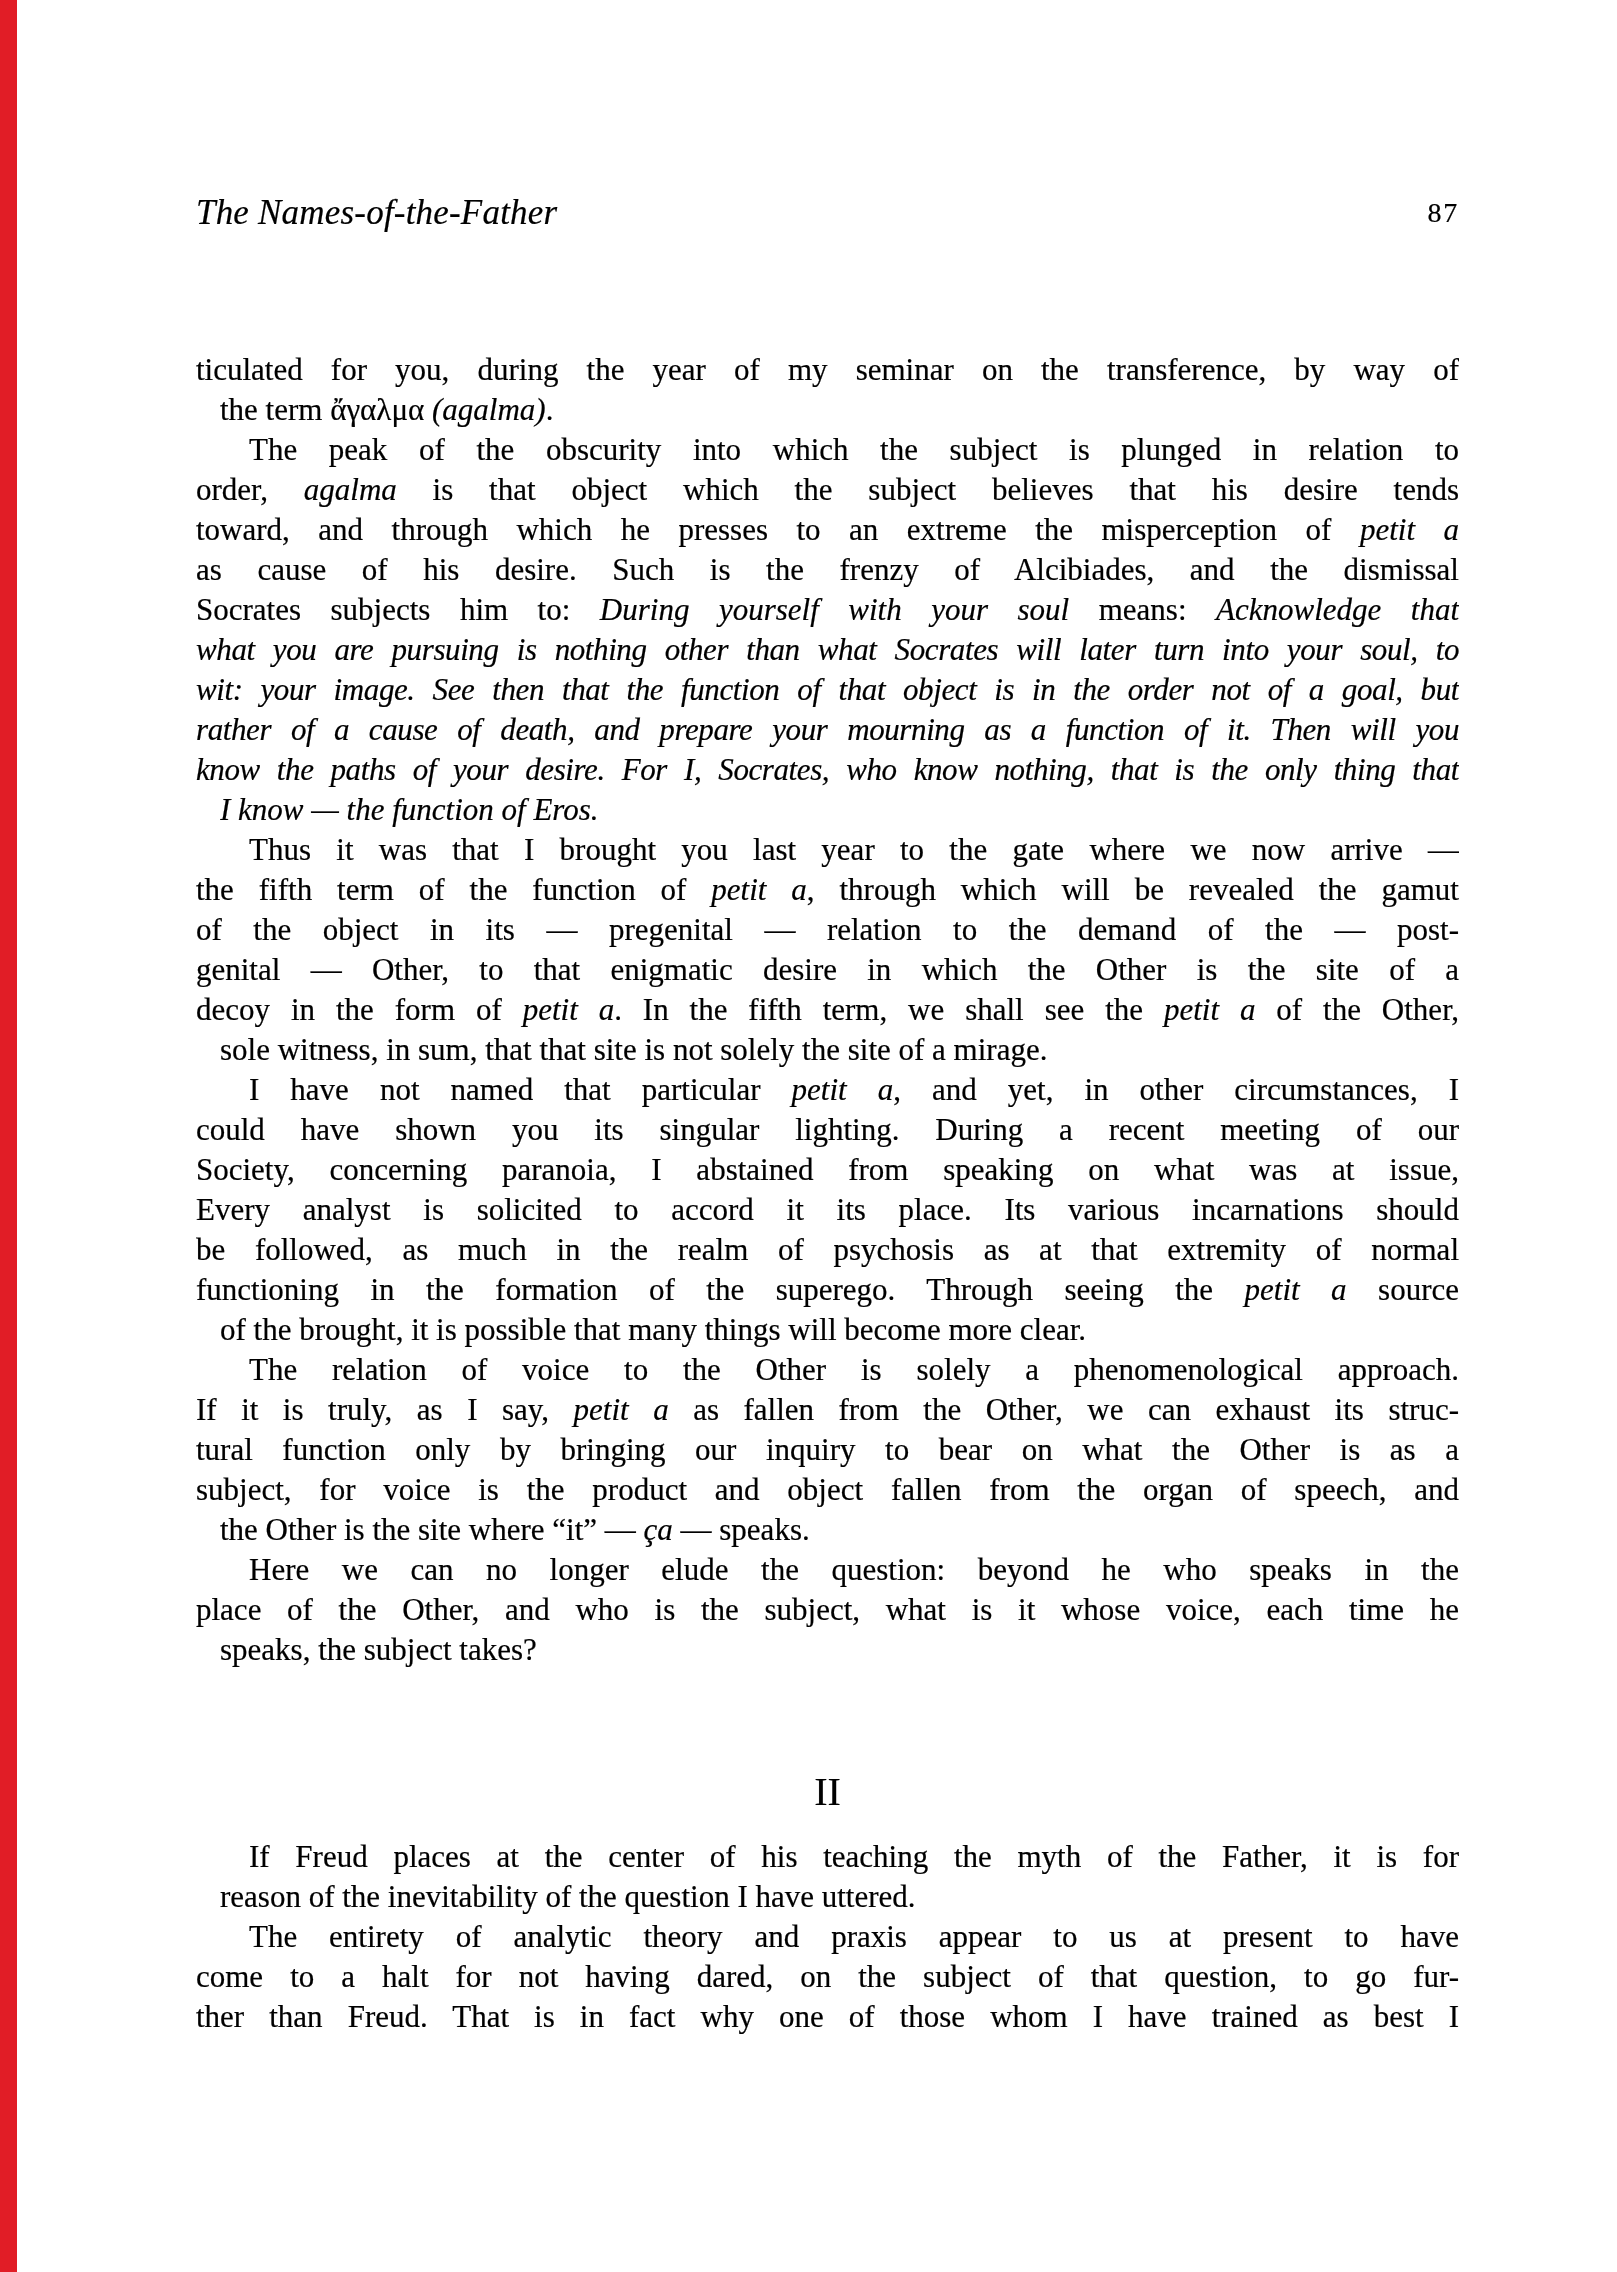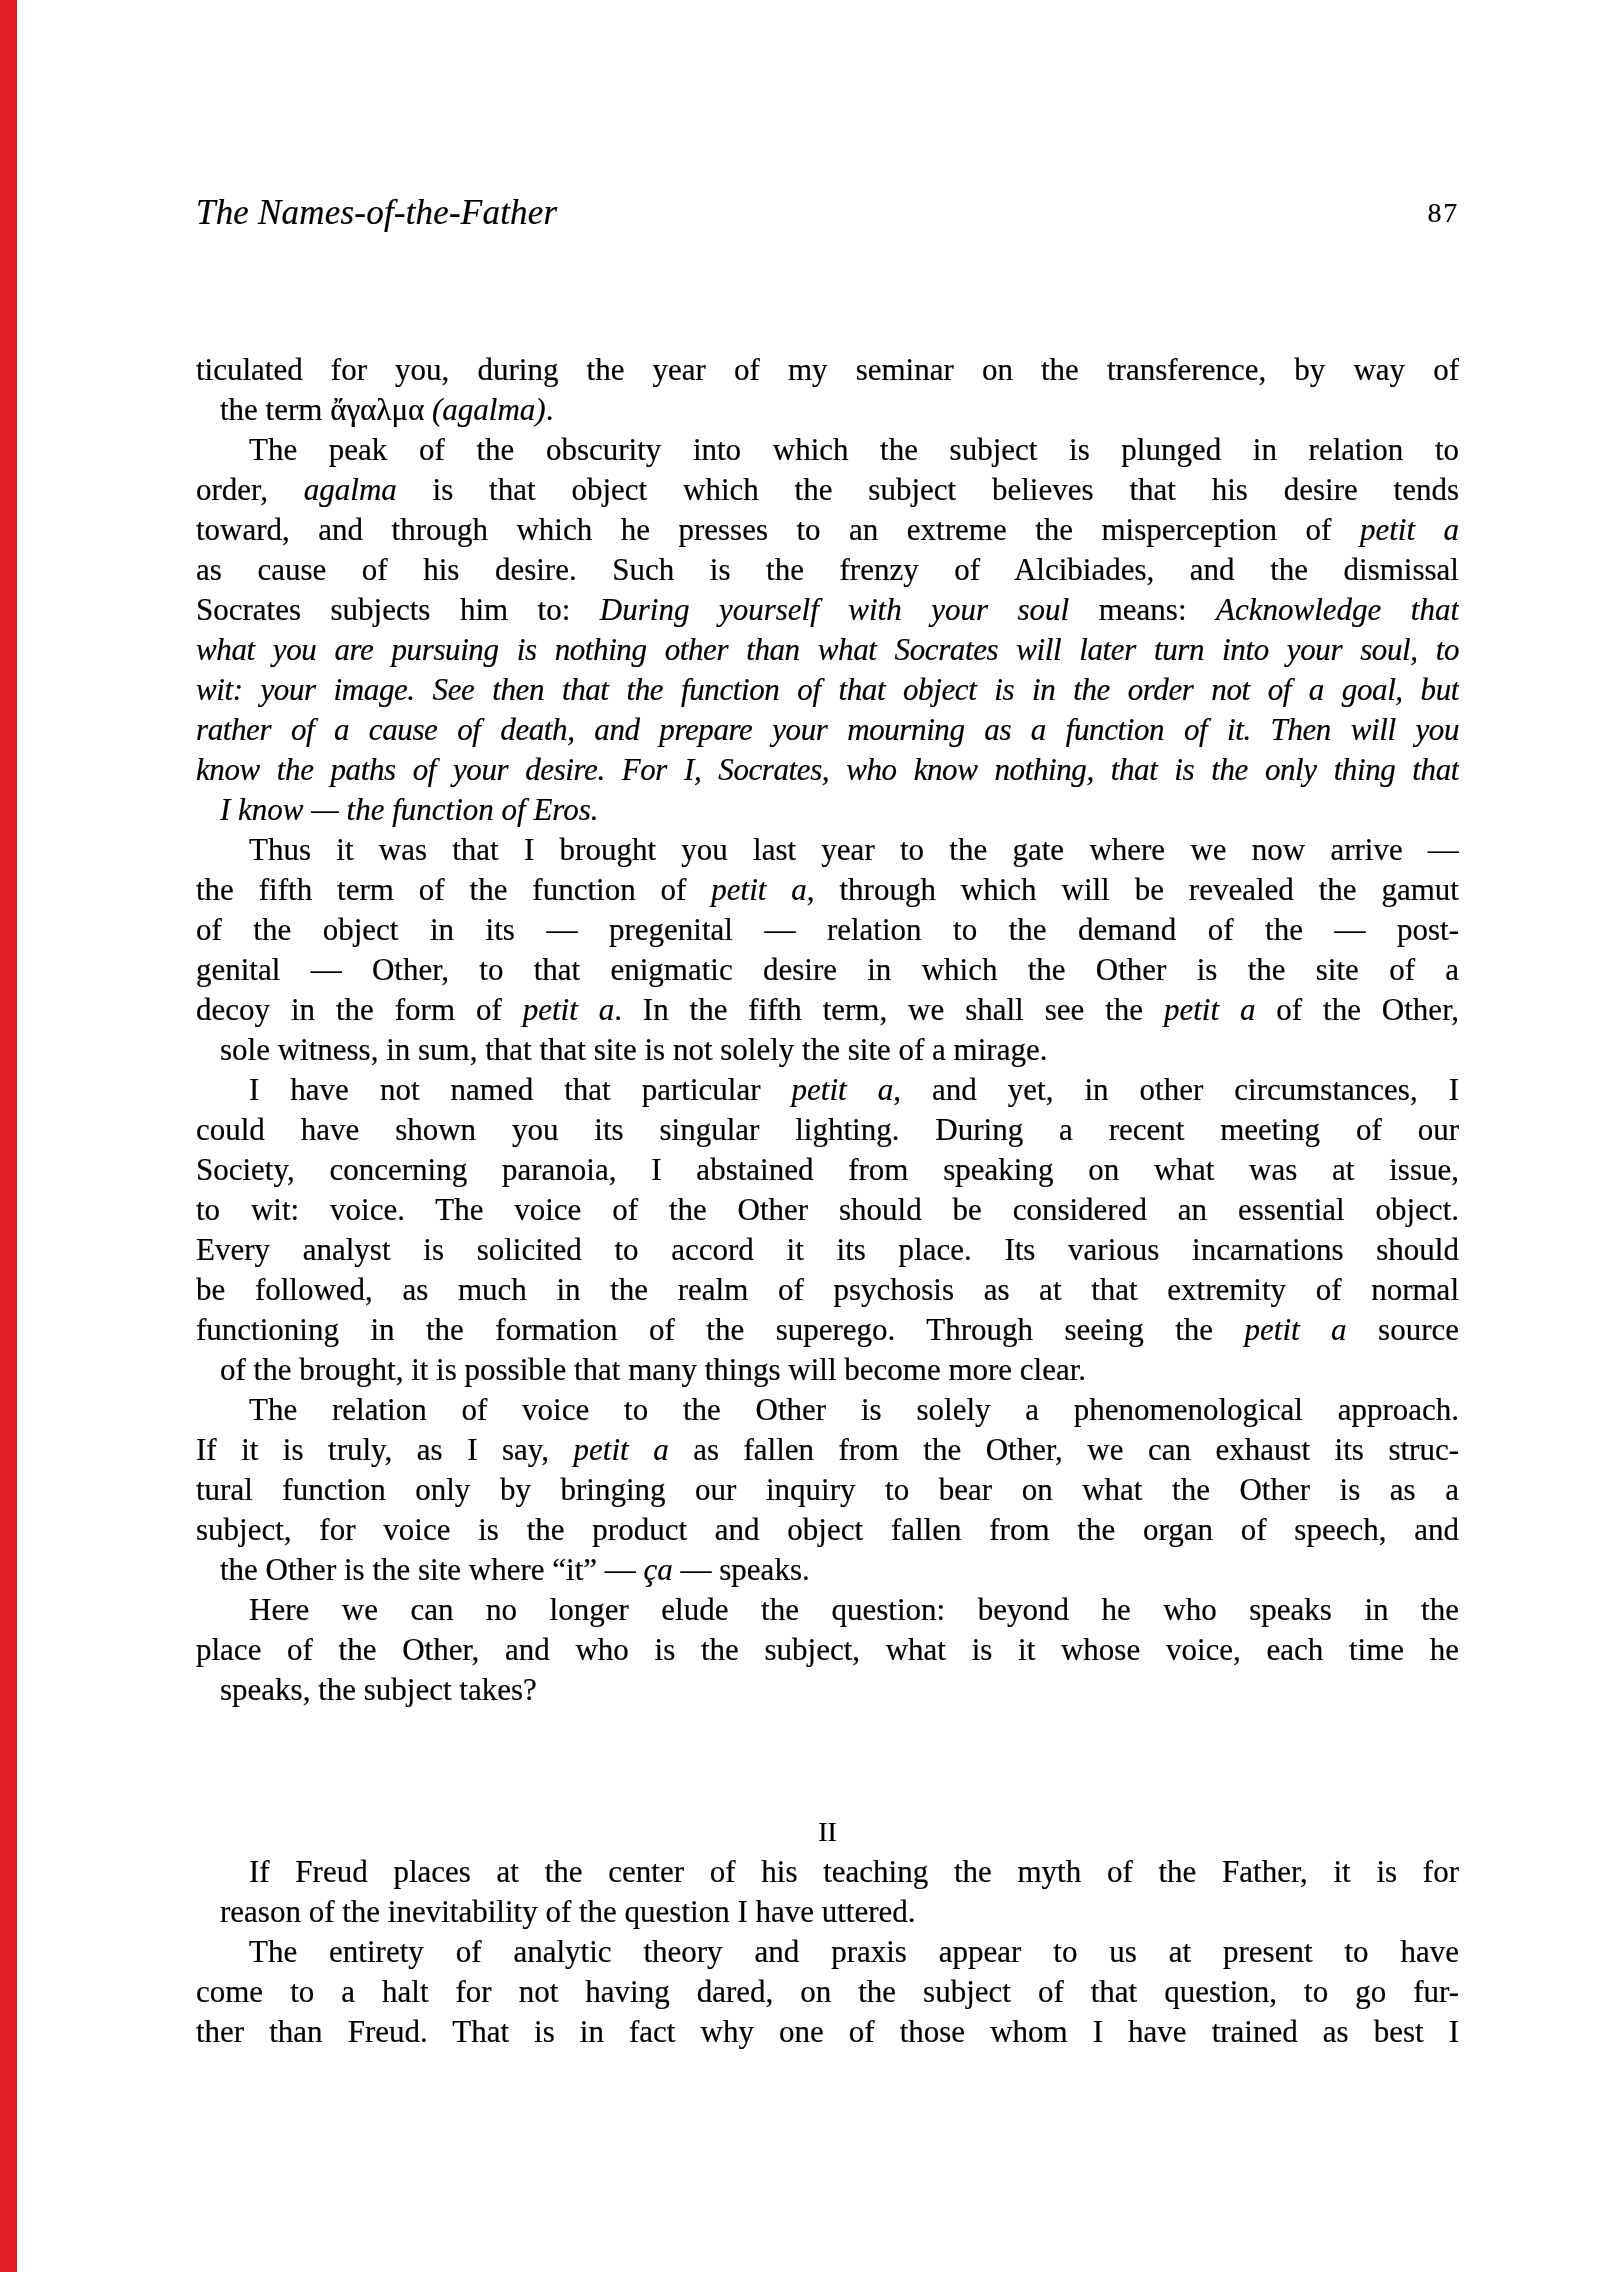--- a/index.html
+++ b/index.html
@@ -53,23 +53,24 @@
     overflow: hidden;
     height: 40px;
     font-family: Liberation Serif, serif;
   }
   .line.first { text-indent: 53px; }
   .line.last { text-align-last: left; margin-left: 24px; }
   .line.tight { letter-spacing: -0.4px; }
   .line i { font-style: italic; }
   .section-heading {
     text-align: center;
-    font-size: 28px;
+    font-size: 40px;
     line-height: 40px;
     margin-top: 102px;
+    margin-bottom: 25px;
   }
 </style>
 </head>
 <body style="color: rgb(0, 0, 0); background: rgb(255, 255, 255);">
 
 <div class="page">
   <div class="edge-strip" style="background: rgb(225, 29, 38);"></div>
 
   <div class="page-header">
     <span class="running-title">The Names-of-the-Father</span>
@@ -98,21 +99,20 @@
         <div class="line"><span>the fifth term of the function of </span><i>petit a</i><span>, through which will be revealed the gamut</span></div>
         <div class="line"><span>of the object in its — pregenital — relation to the demand of the — post-</span></div>
         <div class="line"><span>genital — Other, to that enigmatic desire in which the Other is the site of a</span></div>
         <div class="line"><span>decoy in the form of </span><i>petit a</i><span>. In the fifth term, we shall see the </span><i>petit a</i><span> of the Other,</span></div>
         <div class="line last"><span>sole witness, in sum, that that site is not solely the site of a mirage.</span></div>
       </div>
       <div class="para">
         <div class="line first"><span>I have not named that particular </span><i>petit a</i><span>, and yet, in other circumstances, I</span></div>
         <div class="line"><span>could have shown you its singular lighting. During a recent meeting of our</span></div>
         <div class="line"><span>Society, concerning paranoia, I abstained from speaking on what was at issue,</span></div>
-        <div class="line"><span>to wit: voice. The voice of the Other should be considered an essential object.</span></div>
         <div class="line"><span>Every analyst is solicited to accord it its place. Its various incarnations should</span></div>
         <div class="line"><span>be followed, as much in the realm of psychosis as at that extremity of normal</span></div>
         <div class="line"><span>functioning in the formation of the superego. Through seeing the </span><i>petit a</i><span> source</span></div>
         <div class="line last"><span>of the brought, it is possible that many things will become more clear.</span></div>
       </div>
       <div class="para">
         <div class="line first"><span>The relation of voice to the Other is solely a phenomenological approach.</span></div>
         <div class="line"><span>If it is truly, as I say, </span><i>petit a</i><span> as fallen from the Other, we can exhaust its struc-</span></div>
         <div class="line"><span>tural function only by bringing our inquiry to bear on what the Other is as a</span></div>
         <div class="line"><span>subject, for voice is the product and object fallen from the organ of speech, and</span></div>

